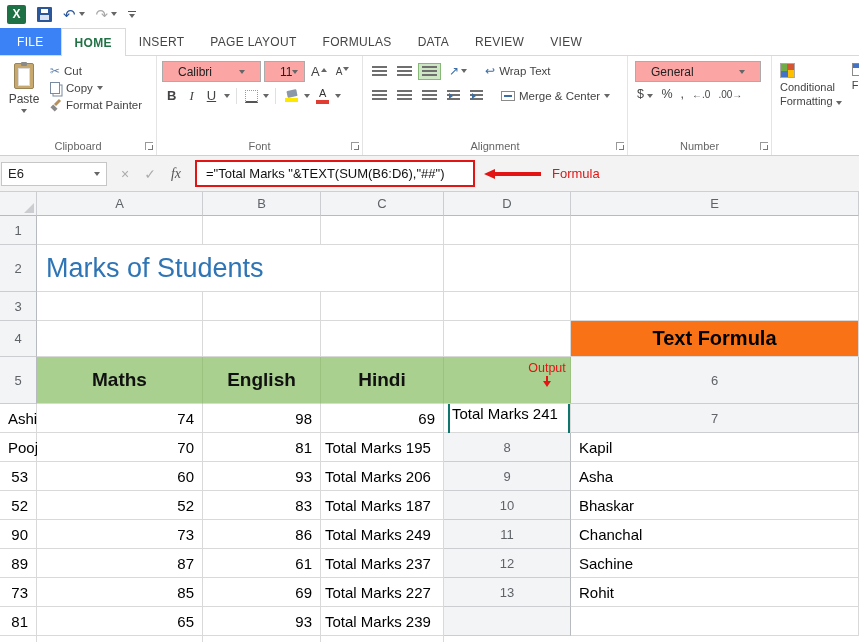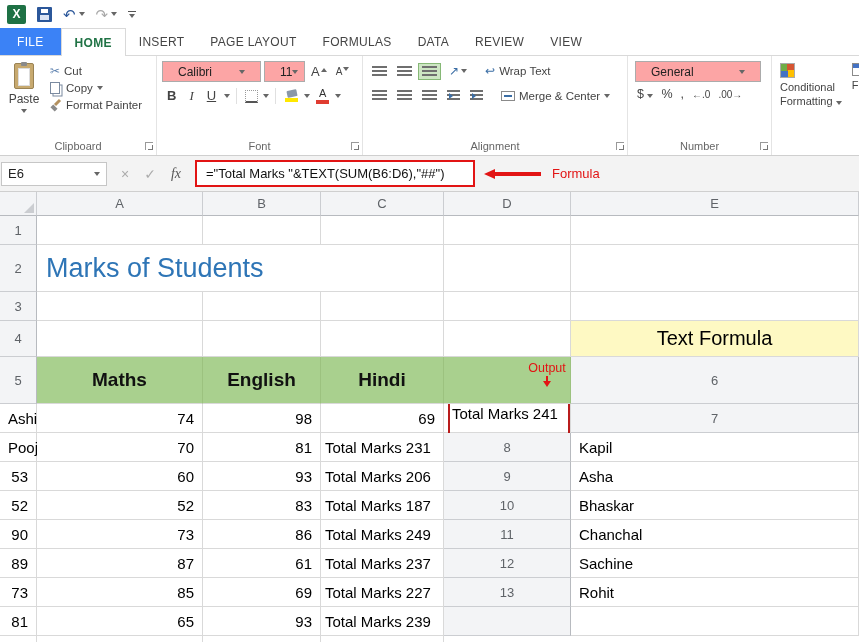--- a/index.html
+++ b/index.html
@@ -137,31 +137,31 @@
     color:#5F6368;font-size:13px;display:flex;align-items:center;justify-content:center}
   .corner{position:relative}
   .corner::after{content:"";position:absolute;right:2px;bottom:2px;
     border-left:10px solid transparent;border-bottom:10px solid #CBCDD1}
   .rh{background:#F3F4F6;border-right:1px solid #B7BABF;border-bottom:1px solid #CBCDD1;
     color:#5F6368;font-size:13px;display:flex;align-items:center;justify-content:center}
   .c{background:#fff;border-right:1px solid #D9D9D9;border-bottom:1px solid #D9D9D9;
     display:flex;align-items:center;font-size:15px;color:#000;padding-left:8px;white-space:nowrap;overflow:visible}
   .c.num{justify-content:flex-end;padding-right:8px;padding-left:0}
   .title-cell{grid-column:span 3;font-size:27px;color:#2E75B6;padding-left:9px}
-  .e4{background:#fef9c3;font-weight:normal;font-size:20px;justify-content:center;padding:0;color:#000}
+  .e4{background:#f97316;font-weight:bold;font-size:20px;justify-content:center;padding:0;color:#000}
   .gh{background:#A9D08E;border-right:1px solid #9CC27F;font-weight:bold;font-size:19px;color:#111;
     justify-content:center;padding:0}
   .e5{position:relative;justify-content:flex-start}
   .outwrap{position:absolute;left:28px;top:4px;width:150px;display:flex;flex-direction:column;
     align-items:center;color:#E21414;font-size:12.5px;font-weight:normal;line-height:1.15}
   .oa-stem{width:2px;height:5px;background:#E21414;margin-top:1px}
   .oa-head{width:0;height:0;border-left:4px solid transparent;border-right:4px solid transparent;
     border-top:6px solid #E21414}
   .etext{padding-left:4px}
-  .redbox{border:2px solid #b91c1c;padding:1px 10px 10px 2px;line-height:1.2;display:inline-block}
+  .redbox{border:2px solid #0f766e;padding:1px 10px 10px 2px;line-height:1.2;display:inline-block}
 </style>
 </head>
 <body>
 
 <div class="app">
 
   <div class="qat">
     <span class="xl-logo">X</span>
     <span class="ic-save"></span>
     <span class="qbtn">
@@ -425,21 +425,21 @@
     <div class="c num">98</div>
     <div class="c num">69</div>
     <div class="c etext">
         <span class="redbox">Total Marks 241</span>
       </div>
 
     <div class="rh">7</div>
     <div class="c">Pooja</div>
     <div class="c num">70</div>
     <div class="c num">81</div>
-    <div class="c etext">Total Marks 231</div>
+    <div class="c etext">Total Marks 195</div>
 
     <div class="rh">8</div>
     <div class="c">Kapil</div>
     <div class="c num">53</div>
     <div class="c num">60</div>
     <div class="c num">93</div>
     <div class="c etext">Total Marks 206</div>
 
     <div class="rh">9</div>
     <div class="c">Asha</div>

